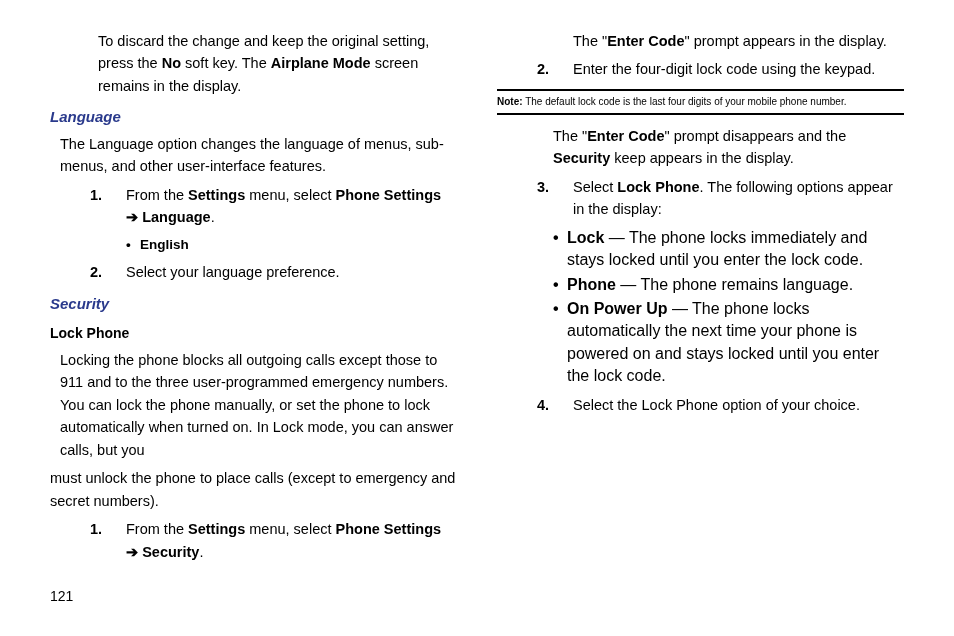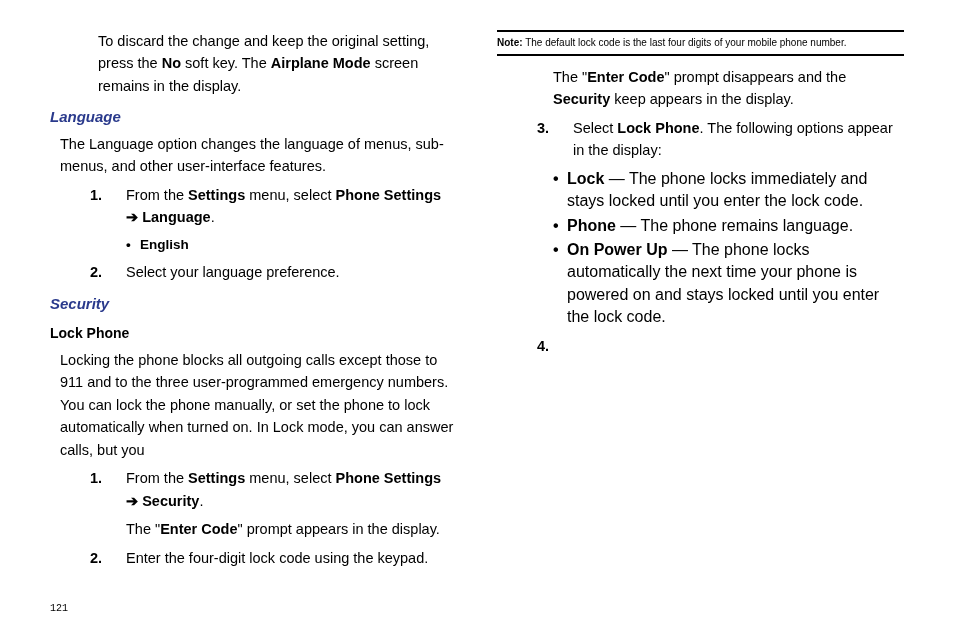--- a/index.html
+++ b/index.html
@@ -82,23 +82,22 @@
     padding: 4px 0;
     margin: 8px 0 10px 0;
     font-size: 10px;
     line-height: 1.4;
   }
   .note-wrap .nlabel { font-weight: bold; }
   .note-wrap .ntext { display: block; padding-left: 34px; text-indent: -34px; }
   .pagenum {
     position: absolute;
     left: 50px;
-    bottom: 20px;
-    font-size: 10px;
-    font-family: Liberation Mono, monospace;
+    bottom: 28px;
+    font-size: 14px;
   }
   .col2-steps > li { padding-left: 56px; }
   .col2-steps > li > .num { left: 20px; }
   .col2-step-sub { margin: 4px 0 6px 56px; }
   ul.col2-bullets > li { padding-left: 70px; }
   ul.col2-bullets > li::before { left: 56px; }
 </style>
 </head>
 <body>
 
@@ -128,20 +127,21 @@
         <span class="num">2.</span>
         <span>Select your language preference.</span>
       </li>
     </ol>
 
     <div class="subhead">Security</div>
 
     <div class="minorhead indent0">Lock Phone</div>
     <p class="para indent0">Locking the phone blocks all outgoing calls except those to 911 and to the three user-programmed emergency numbers. You can lock the phone manually, or set the phone to lock automatically when turned on. In Lock mode, you can answer calls, but you</p>
 
+    <p class="para" style="margin-left:0">must unlock the phone to place calls (except to emergency and secret numbers).</p>
 
     <ol class="steps col2-steps">
       <li>
         <span class="num">1.</span>
         <span>From the </span><span class="bold">Settings</span><span> menu, select </span><span class="bold">Phone Settings</span><span class="arrow"> ➔ </span><span class="bold">Security</span><span>.</span>
         <div class="para" style="margin-top:6px">
           <span>The "</span><span class="bold">Enter Code</span><span>" prompt appears in the display.</span>
         </div>
       </li>
       <li>
@@ -167,18 +167,19 @@
 
     <ul class="bullets bullets13 col2-bullets">
       <li><span class="bold">Lock</span><span> — The phone locks immediately and stays locked until you enter the lock code.</span></li>
       <li><span class="bold">Phone</span><span> — The phone remains language.</span></li>
       <li><span class="bold">On Power Up</span><span> — The phone locks automatically the next time your phone is powered on and stays locked until you enter the lock code.</span></li>
     </ul>
 
     <ol class="steps col2-steps">
       <li>
         <span class="num">4.</span>
+        <span>Select the Lock Phone option of your choice.</span>
       </li>
     </ol>
 
   </div>
   <div class="pagenum">121</div>
 </div>
 
 </body></html>

